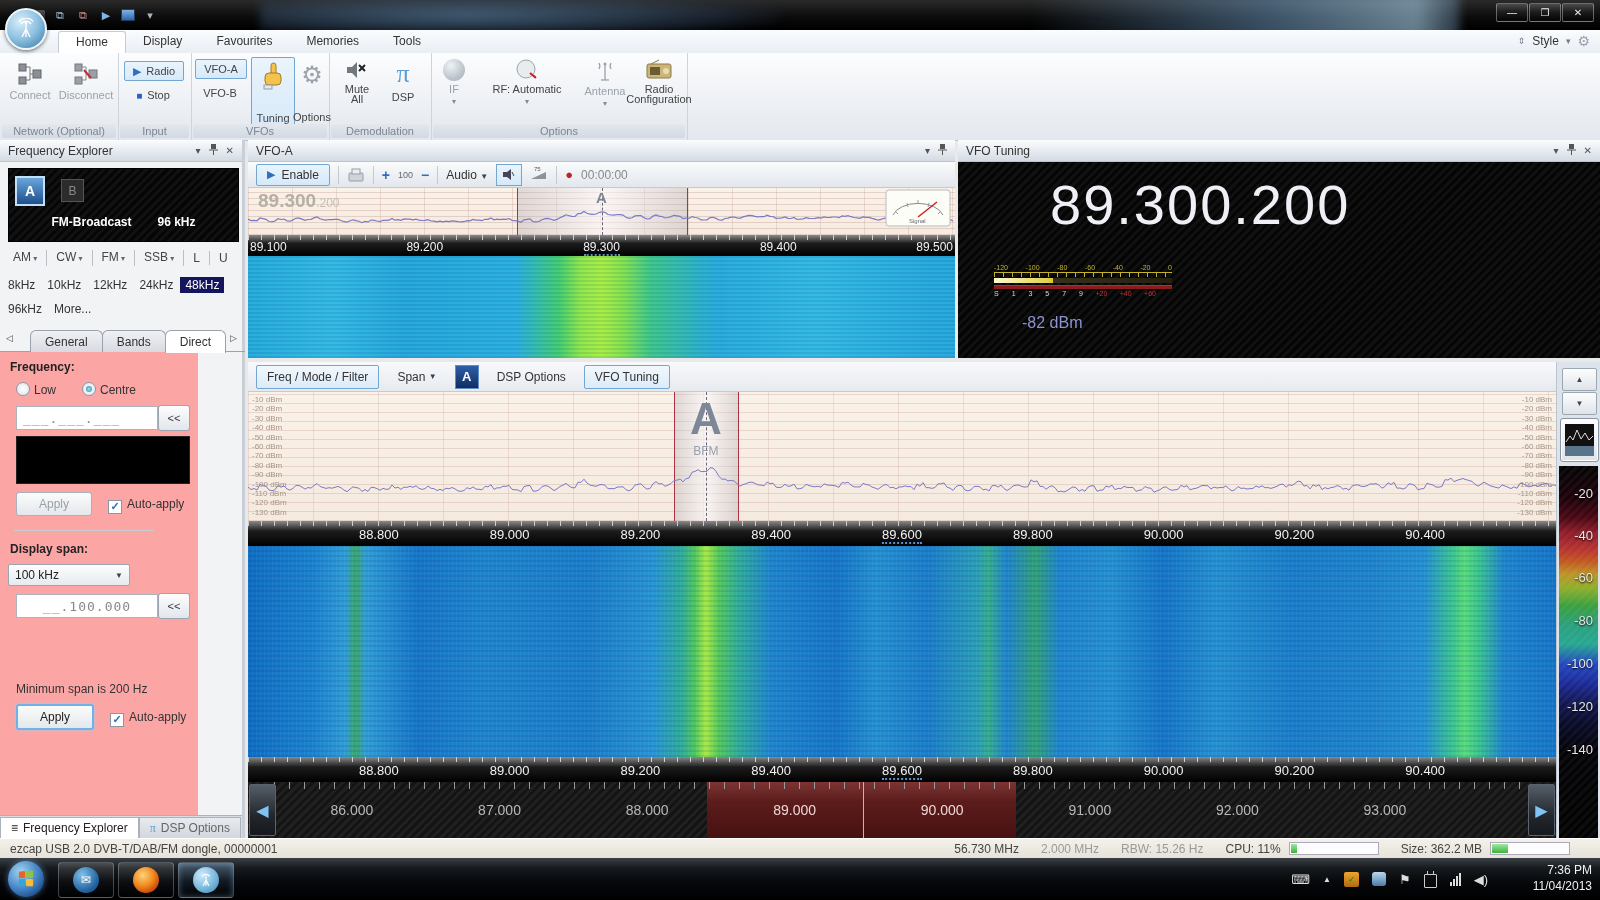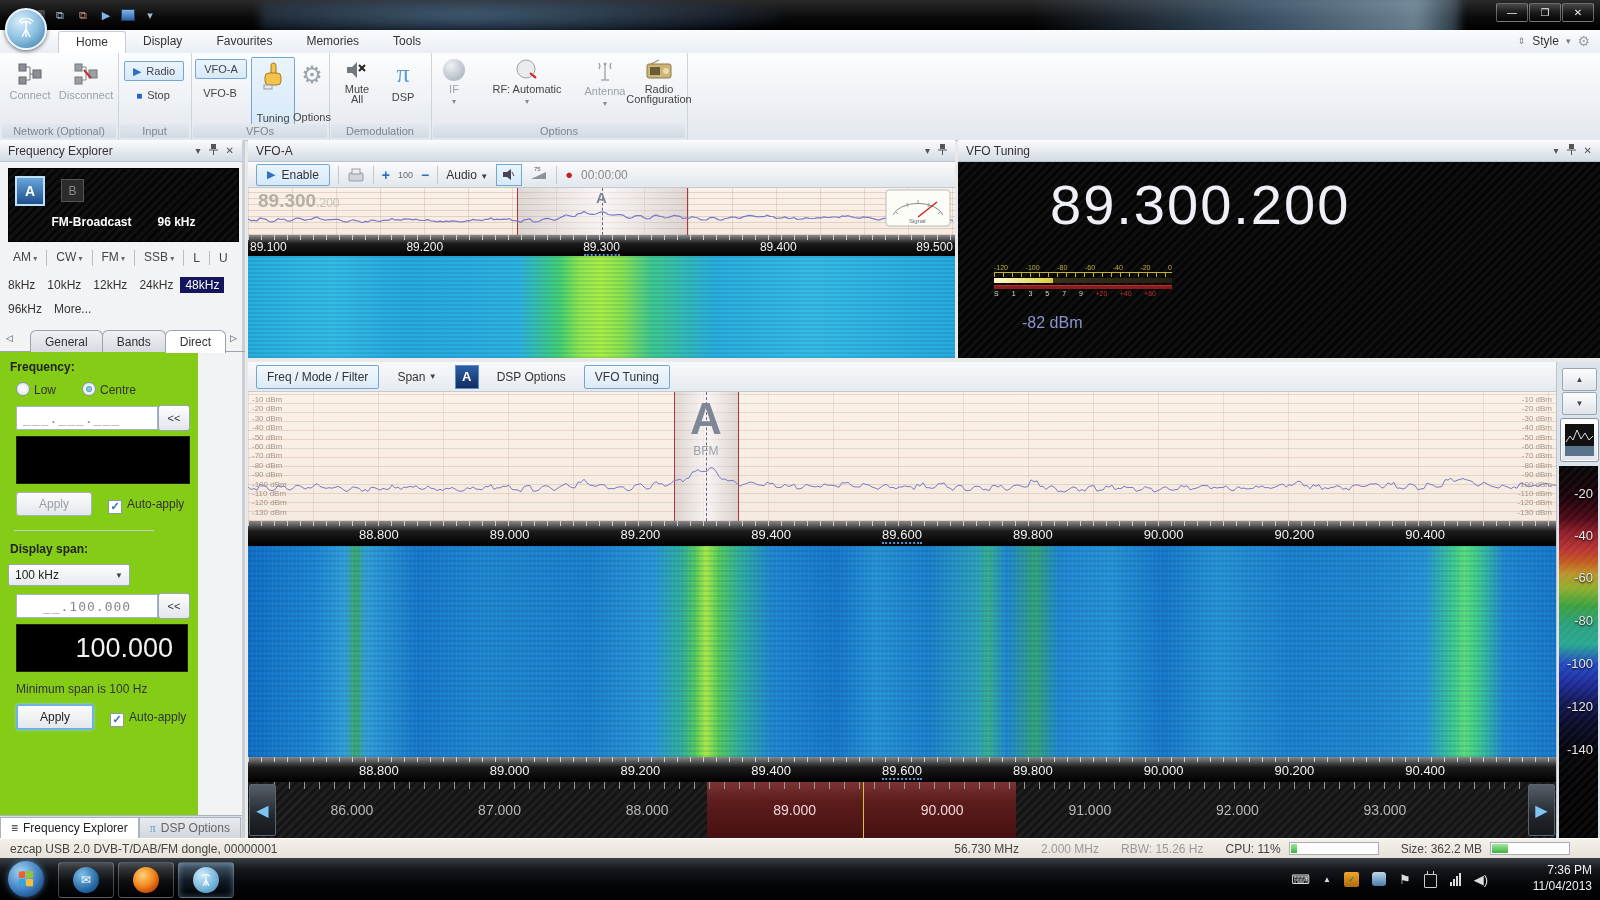--- a/index.html
+++ b/index.html
@@ -53,21 +53,21 @@
   .modes span:nth-child(-n+4):after{content:" ▾";font-size:8px;color:#667;}
   .bwrow{left:8px;width:230px;display:flex;gap:12px;font-size:12px;color:#333;}
   .bw1{top:138px;}
   .bw1 span:nth-child(5){background:#15155e;color:#fff;padding:1px 5px;margin:-1px -5px;}
   .bw2{top:162px;}
   .tabstrip{left:0;top:188px;width:245px;height:24px;border-bottom:1px solid #9aa2ac;box-sizing:border-box;}
   .tsarrow{position:absolute;top:5px;font-size:9px;color:#445;}
   .etabs{position:absolute;left:30px;top:2px;display:flex;height:22px;}
   .etab{padding:4px 14px 0;font-size:12px;color:#333;border:1px solid #9aa2ac;border-bottom:none;border-radius:6px 6px 0 0;background:linear-gradient(#f0f1f5,#d6d9e0);margin-right:-1px;height:18px;}
   .etab:nth-child(3){background:#fff;position:relative;z-index:2;}
-  .econtent{left:0;top:212px;width:198px;bottom:22px;background:#84cc16;}
+  .econtent{left:0;top:212px;width:198px;bottom:22px;background:#fca5a5;}
   .seclabel{font-size:12px;font-weight:bold;color:#222;}
   .radios{display:flex;gap:26px;font-size:12px;color:#333;align-items:center;}
   .rdot{width:12px;height:12px;border-radius:50%;border:1px solid #8a98a8;background:radial-gradient(#fff,#dde4ea);display:inline-block;vertical-align:-2px;margin-right:4px;position:relative;}
   .rdot.sel:after{content:"";position:absolute;left:3px;top:3px;width:6px;height:6px;border-radius:50%;background:radial-gradient(#9fe8e0,#2a7fae);}
   .finput{width:128px;height:20px;border:1px solid #aab4bf;font-size:13px;color:#888;padding:1px 6px;letter-spacing:1px;font-family:"DejaVu Sans Mono",monospace;background:#fff;}
   .backbtn{width:30px;height:24px;border:1px solid #9aa6b2;border-radius:3px;background:linear-gradient(#fdfdfd,#e2e6eb);font-size:11px;color:#334;display:inline-flex;align-items:center;justify-content:center;}
   .blackdisp{background:#000;border:1px solid #222;}
   .applybtn{width:74px;height:22px;border:1px solid #aab2bb;border-radius:3px;background:linear-gradient(#fbfbfb,#e4e8ec);font-size:12px;color:#99a0a8;display:inline-flex;align-items:center;justify-content:center;}
   .applybtn.on{border:2px solid #6db2e8;color:#222;box-shadow:0 0 3px #9cd0f5;}
   .chk{width:12px;height:12px;border:1px solid #8a98a8;background:#fff;display:inline-flex;align-items:center;justify-content:center;font-size:11px;color:#2f72c0;font-weight:bold;vertical-align:-2px;margin-right:5px;}
@@ -449,24 +449,21 @@
       </div>
       <div class="abs sepline" style="left:14px;top:178px;width:140px"></div>
       <div class="abs seclabel" style="left:10px;top:190px">Display span:</div>
       <div class="abs selbox" style="left:8px;top:212px">
         <span>100 kHz</span>
           <span class="sp"></span>
         <span class="selarr">▼</span>
       </div>
       <input class="abs finput" style="left: 16px; top: 242px; text-align: center;" readonly="" value="__.100.000">
       <span class="abs backbtn" style="left:158px;top:241px">&lt;&lt;</span>
-      <div class="abs blackdisp" style="left:16px;top:272px;width:172px;height:48px;display:flex;align-items:center;justify-content:flex-end;padding-right:14px;box-sizing:border-box">
-        <span style="color:#f2f2f2;font-size:27px">100.000</span>
-      </div>
-      <div class="abs minnote" style="left:16px;top:330px">Minimum span is  100 Hz</div>
+      <div class="abs minnote" style="left:16px;top:330px">Minimum span is  200 Hz</div>
       <div class="abs" style="left:16px;top:352px;display:flex;align-items:center;gap:16px">
         <span class="applybtn on">Apply</span>
         <span><span class="chk">✓</span><span class="chklabel">Auto-apply</span></span>
       </div>
     </div>
     <div class="bottomtabs">
       <span class="btab">
           <span>≡</span>
           <span>Frequency Explorer</span>
         </span>

